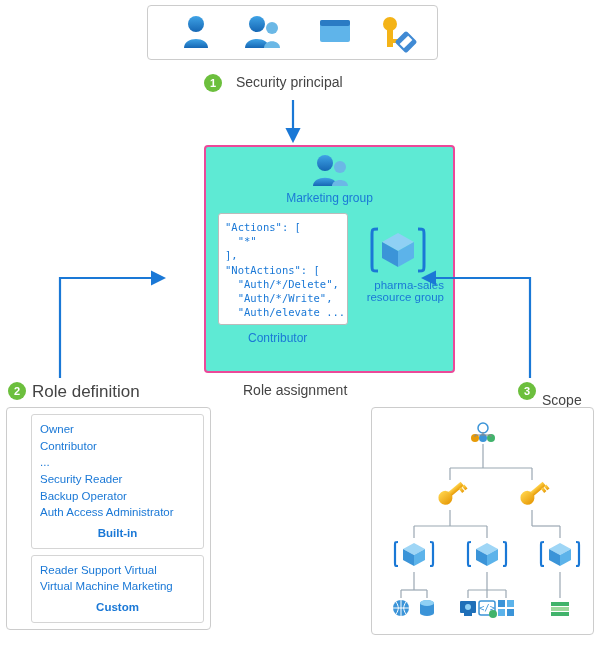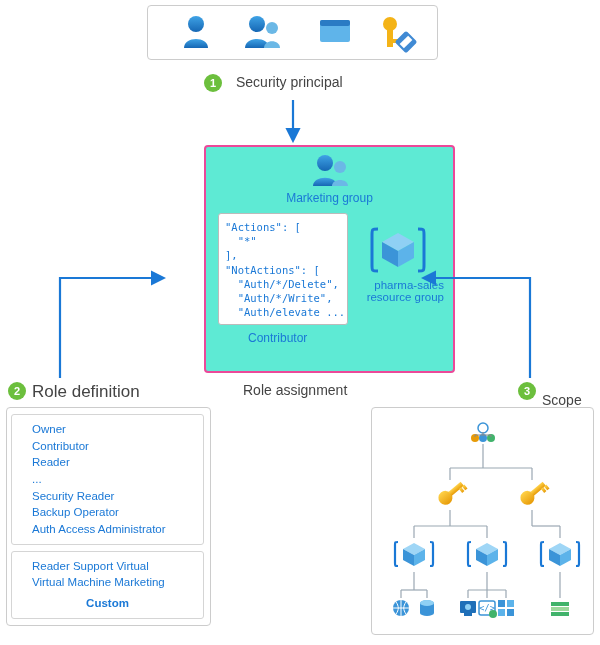--- a/index.html
+++ b/index.html
@@ -23,21 +23,21 @@
     display: flex; align-items: center; justify-content: center;
   }
   .green { background: #6cbf3d; }
   .center-panel { background: #5eead4; border: 2px solid #ec4899; margin-left: 36px; }
   .code-box {
     background: #fff; border: 1px solid #bbb; border-radius: 3px;
     font-family: Consolas, monospace; font-size: 10.5px; color: #1a78d6;
     padding: 6px; line-height: 1.35; white-space: pre;
   }
   .role-list { color: #1a78d6; font-size: 11.5px; line-height: 1.45; }
-  .role-list .internal { background: #fff; border: 1px solid #d5d5d5; border-radius: 3px; padding: 6px 20px; margin: 0 6px 6px 4px; }
+  .role-list .internal { background: #fff; border: 1px solid #d5d5d5; border-radius: 3px; padding: 6px 8px; margin: 0 6px 6px 24px; }
   .role-list .section-title { text-align: center; font-weight: 600; margin-top: 4px; }
   svg.ovl { position: absolute; left: 0; top: 0; pointer-events: none; }
 </style>
 </head>
 <body>
 
 <div class="panel" style="left:147px; top:5px; width:291px; height:55px;">
   <svg width="291" height="55">
 
     <g transform="translate(36,8)">
@@ -115,25 +115,25 @@
 </div>
 <div class="label" style="left:243px; top:382px; font-size:14px;">Role assignment</div>
 
 <div class="badge green" style="left:8px; top:382px;">2</div>
 <div class="label" style="left:32px; top:382px; font-size:17px;">Role definition</div>
 
 <div class="panel role-list" style="left:6px; top:407px; width:205px; padding-top:6px;">
   <div class="internal">
     <div>Owner</div>
     <div>Contributor</div>
-    <div>Reader</div>
     <div>...</div>
     <div>Security Reader</div>
     <div>Backup Operator</div>
     <div>Auth Access Administrator</div>
+    <div class="section-title">Built-in</div>
   </div>
   <div class="internal">
     <div>Reader Support Virtual</div>
     <div>Virtual Machine Marketing</div>
     <div class="section-title">Custom</div>
   </div>
 </div>
 
 <div class="badge green" style="left:518px; top:382px;">3</div>
 <div class="label" style="left:542px; top:392px; font-size:14px;">Scope</div>

